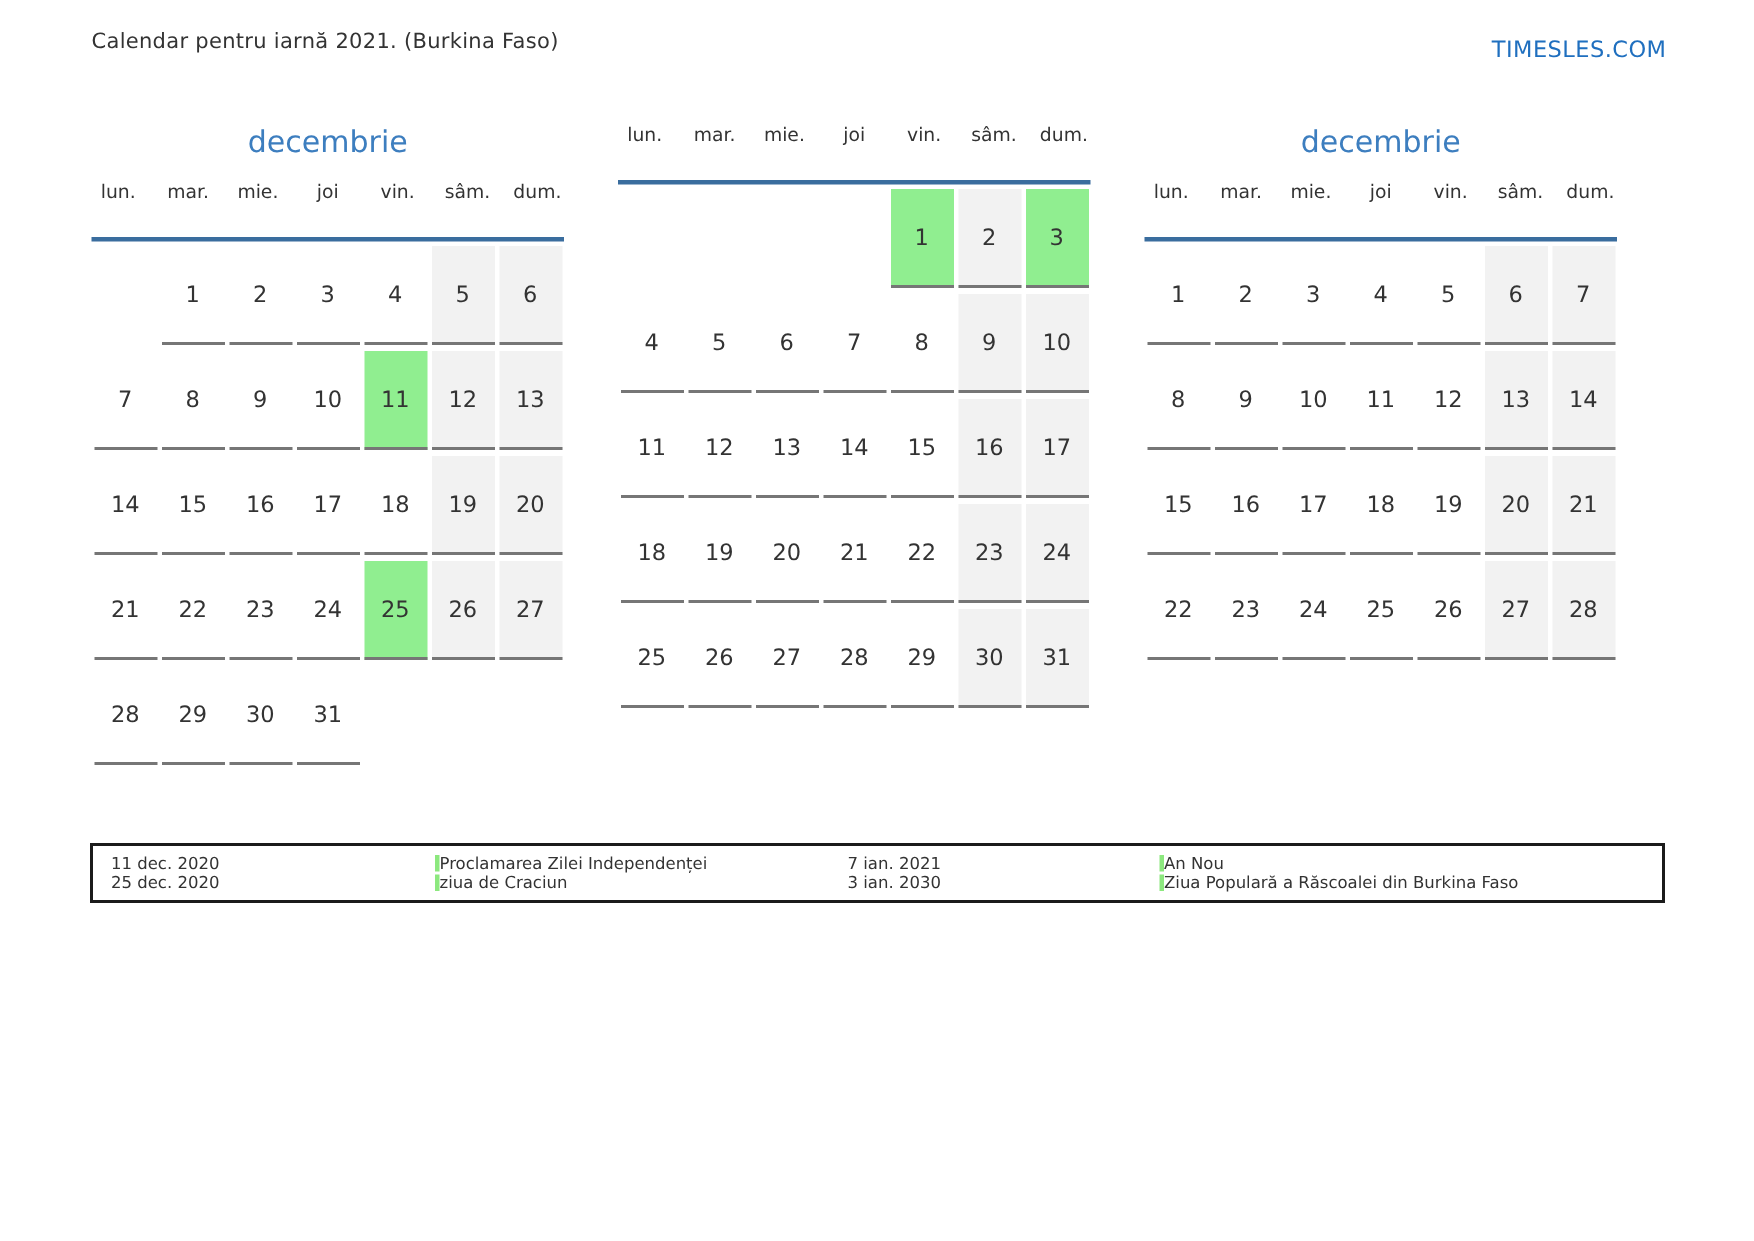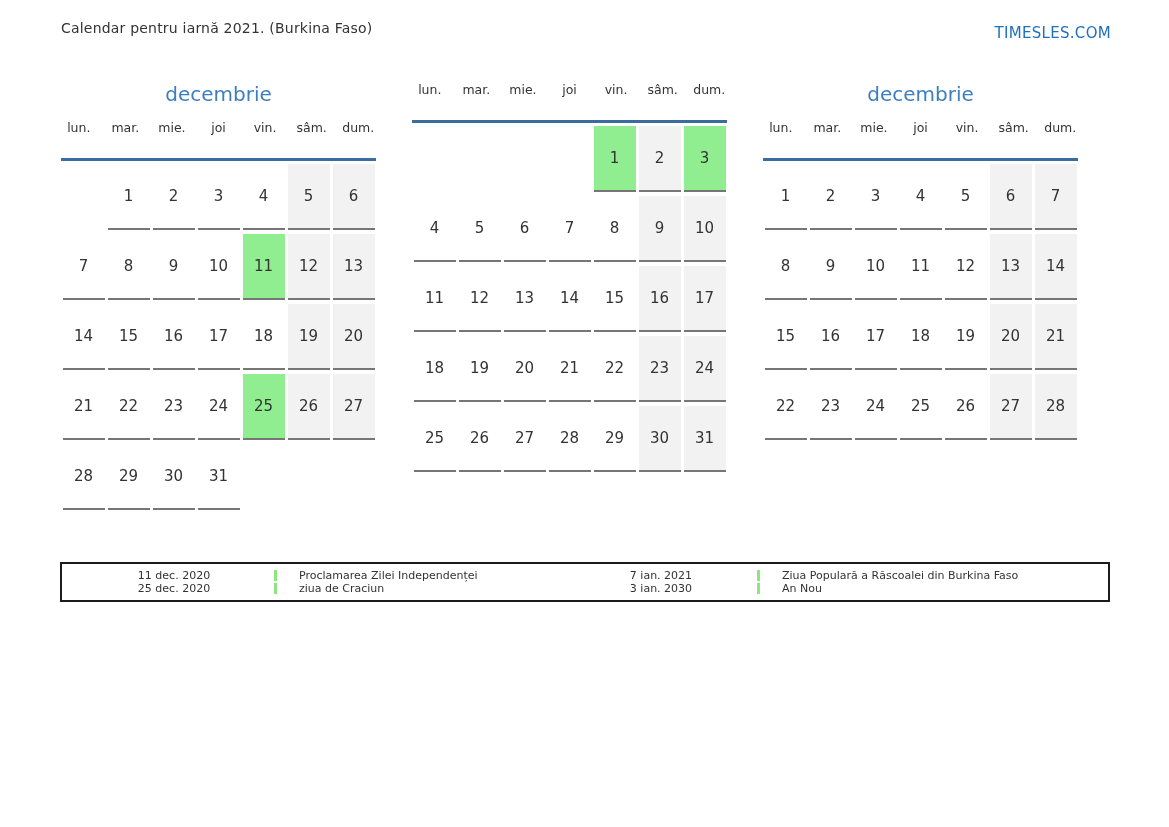--- a/index.html
+++ b/index.html
@@ -55,25 +55,25 @@
   .day-cell.holiday { background:#90ee90; }
   .legend {
     margin:48px 59px 0 60px;
     border:2px solid #1b1b1b;
     padding:5px 0 5px 12px;
     display:grid;
     grid-template-columns:200px 291px 192px 1fr;
     align-items:start;
   }
   .legend-dates div {
-    font-size:11px; line-height:13px; color:#333333;text-align:center;
+    font-size:11px; line-height:13px; color:#333333;
   }
   .legend-holidays .legend-item {
-    display:flex; align-items:center; gap:22px;
-    font-size:11px; line-height:13px; color:#333333;
+    display:flex; align-items:center; gap:0;
+    font-size:11px; line-height:13px; color:#333333;margin-left:16px;
   }
   .holiday-bar {
     width:3px; height:11px; background:#8ce87e; flex:0 0 3px;
   }
 </style>
 </head>
 <body>
 
 <div class="header">
   <h1 class="page-title">Calendar pentru iarnă 2021. (Burkina Faso)</h1>
@@ -265,20 +265,20 @@
         <span>ziua de Craciun</span>
       </div>
     </div>
     <div class="legend-dates">
       <div>7 ian. 2021</div>
       <div>3 ian. 2030</div>
     </div>
     <div class="legend-holidays">
       <div class="legend-item">
         <span class="holiday-bar"></span>
+        <span>An Nou</span>
+      </div>
+      <div class="legend-item">
+        <span class="holiday-bar"></span>
         <span>Ziua Populară a Răscoalei din Burkina Faso</span>
       </div>
-      <div class="legend-item">
-        <span class="holiday-bar"></span>
-        <span>An Nou</span>
-      </div>
     </div>
   </div>
 
 </body></html>

